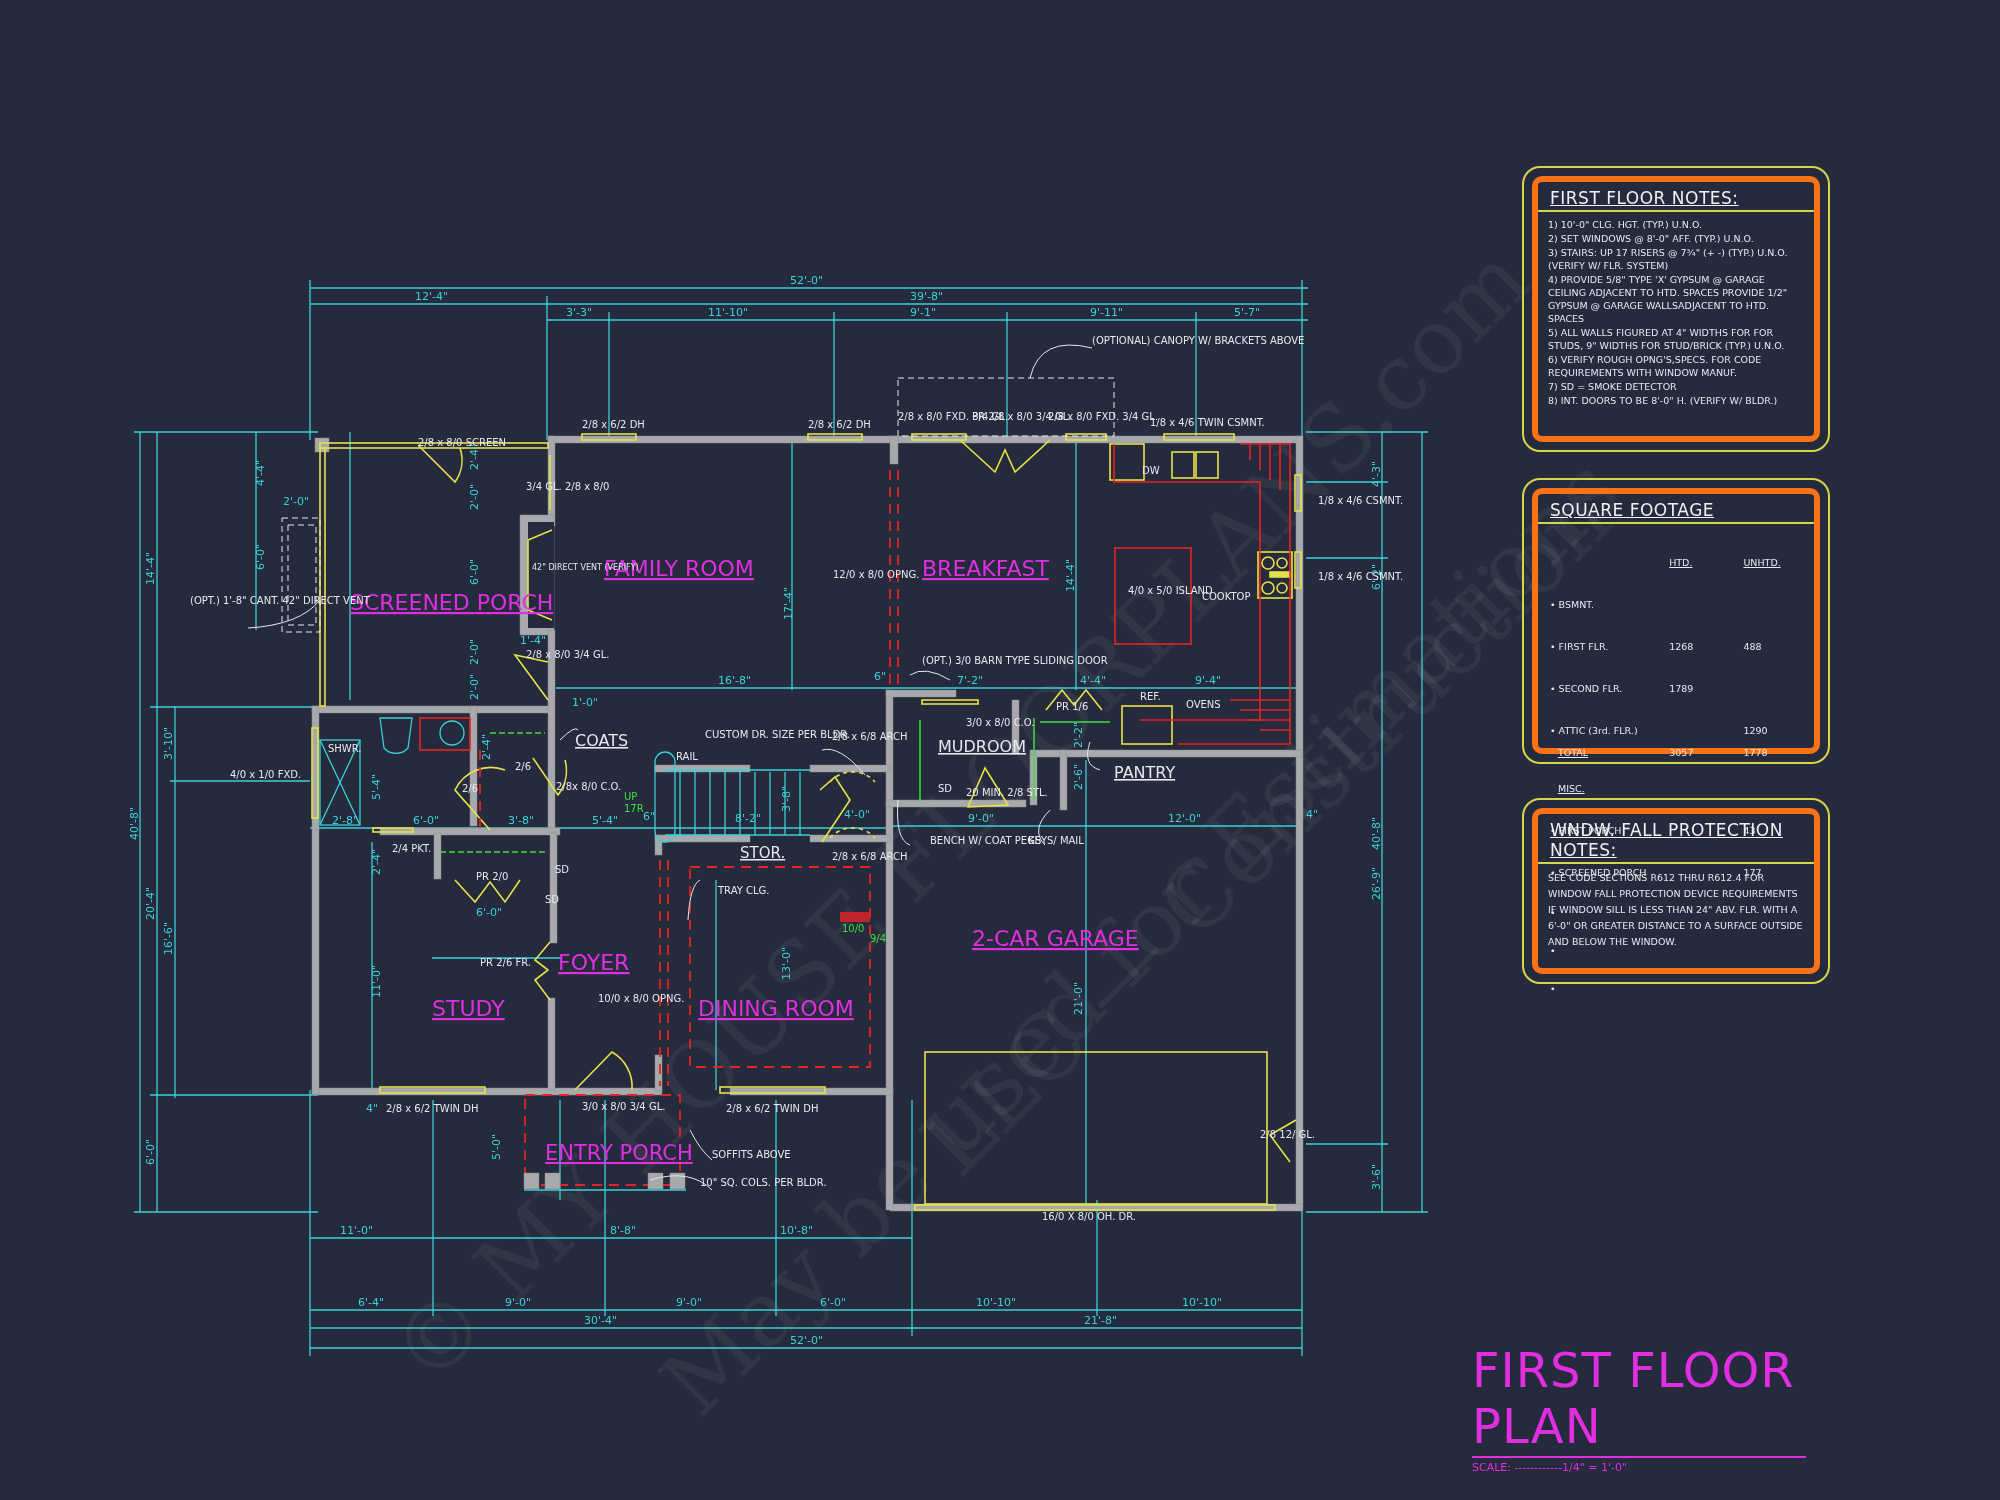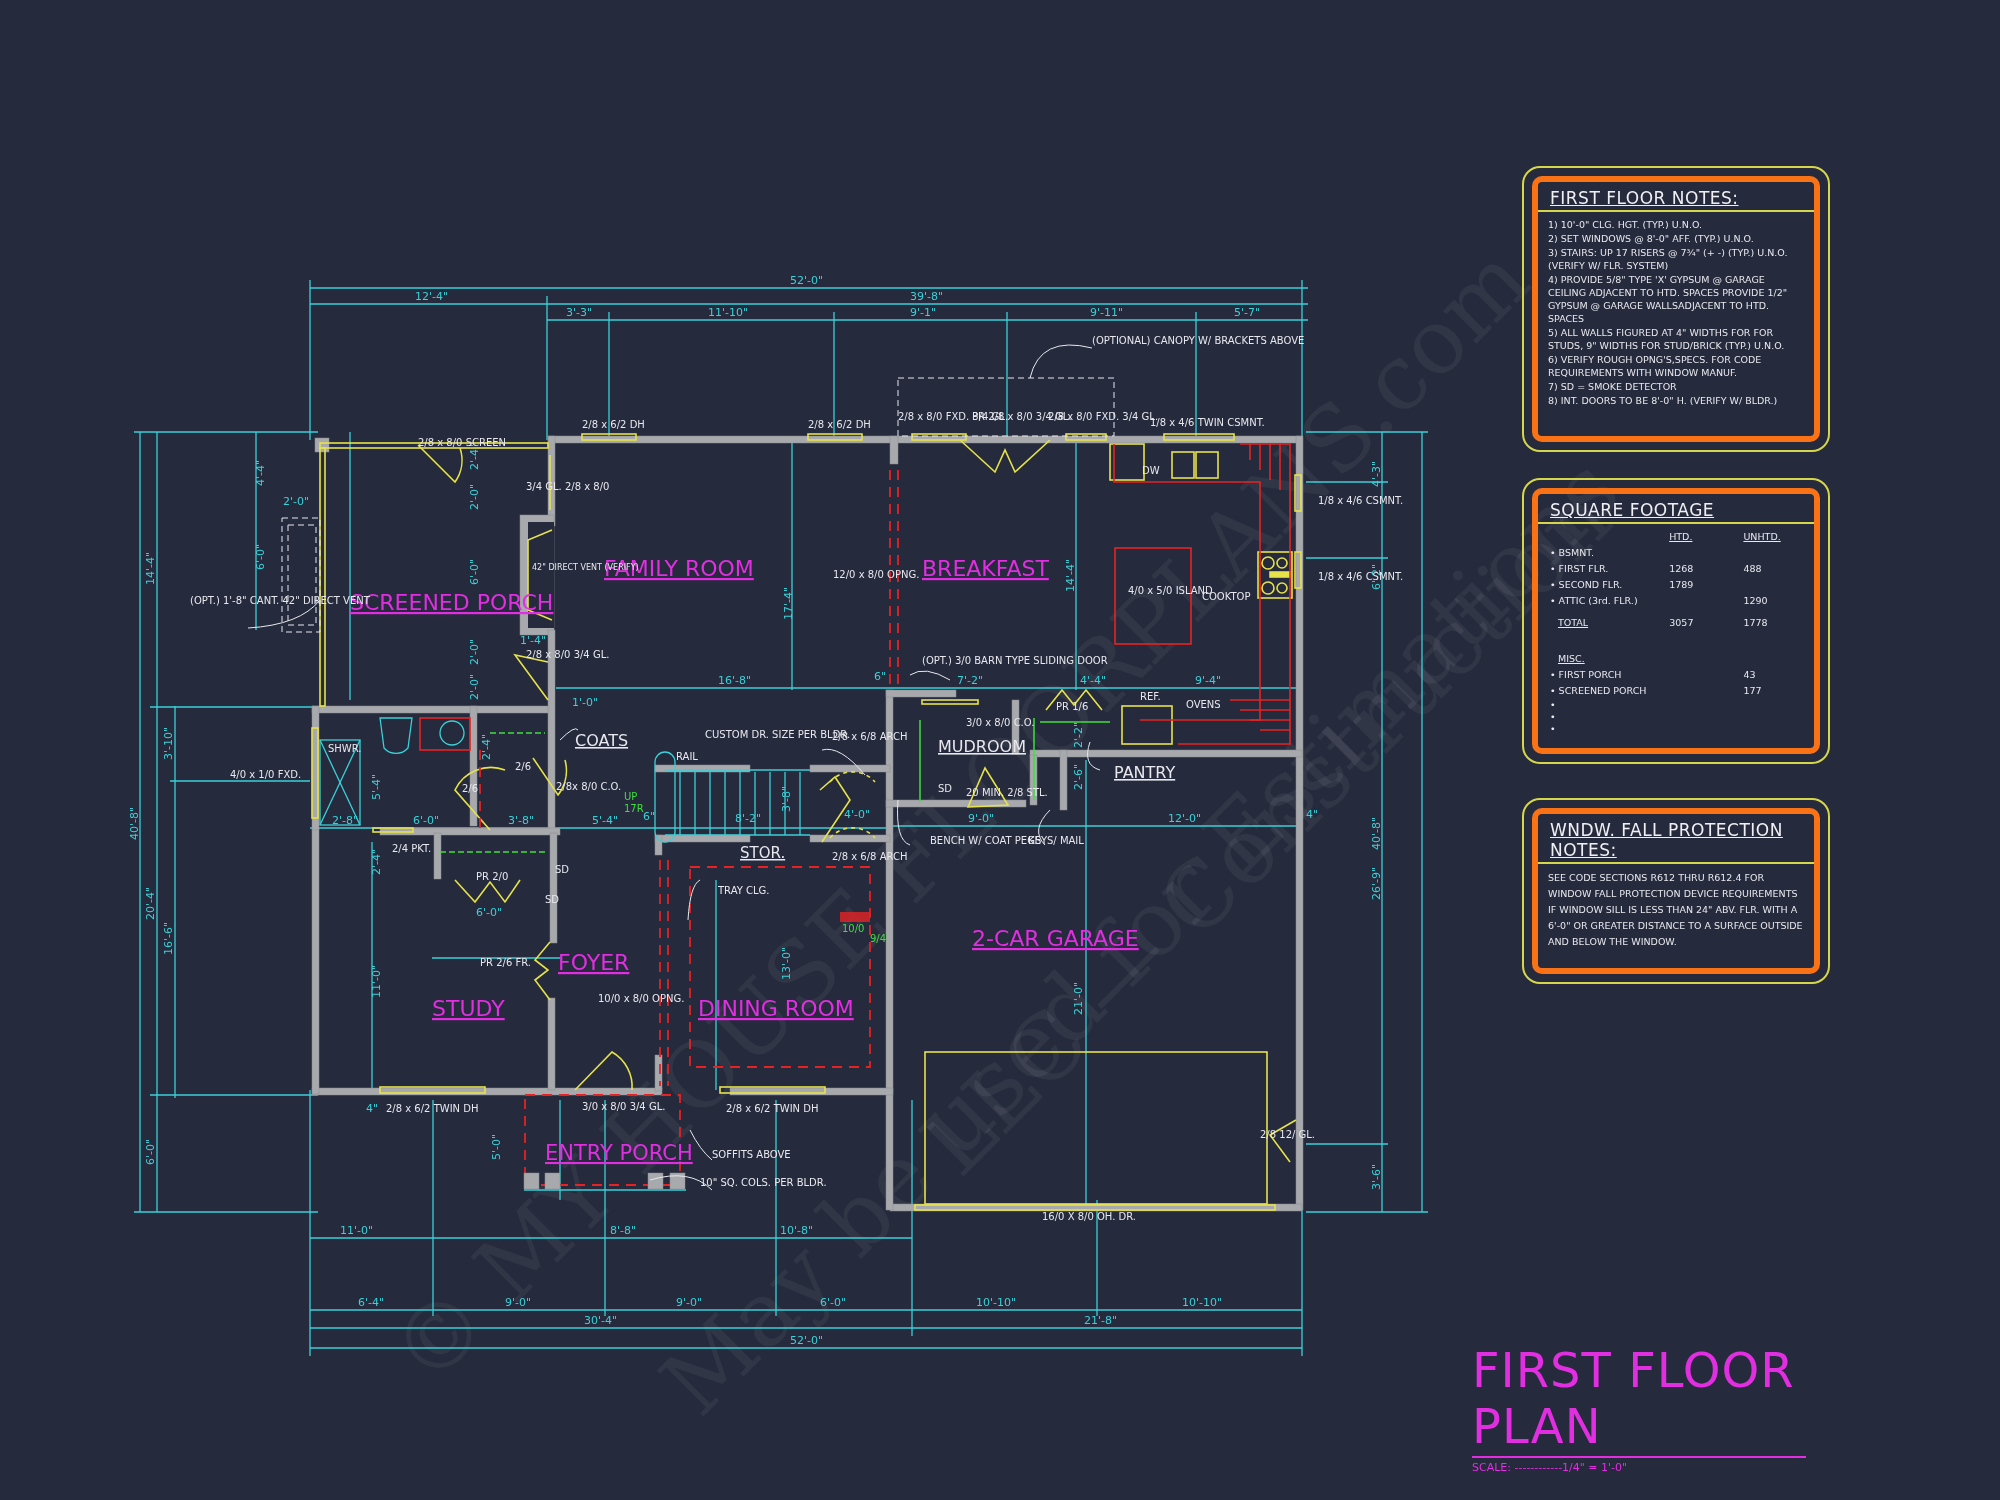--- a/index.html
+++ b/index.html
@@ -16,21 +16,21 @@
   .rdd{stroke:#e52323;stroke-width:1.8;fill:none;stroke-dasharray:10,7;}
   .gl{stroke:#3ee03e;stroke-width:1.5;fill:none;}
   .wl{stroke:#e8e8ee;stroke-width:1;fill:none;}
   .panel{position:absolute;border:2px solid #d6d64a;border-radius:18px;}
   .panel .inner{position:absolute;left:8px;top:8px;right:8px;bottom:8px;border:6px solid #f97316;border-radius:10px;}
   .panel .ph{color:#f0f0f4;font-size:17px;padding:6px 12px 2px 12px;border-bottom:2px solid #d6d64a;letter-spacing:0.5px;}
   .panel .ph span{text-decoration:underline;}
   .notes{color:#e8e8ee;font-size:9.5px;line-height:13px;padding:6px 10px;}
   .notes div{margin-bottom:1px;}
   .sf-table{color:#e8e8ee;font-size:9.5px;padding:4px 12px;}
-  .sf-row{display:flex;height:16px;align-items:center;}
+  .sf-row{display:flex;height:16px;align-items:center;margin-top:26px;}
   .sf-row .c1{width:122px;}
   .sf-row .c2{width:76px;}
   .sf-row .c3{width:60px;}
   .title-block{position:absolute;left:1472px;top:1342px;}
   .title-main{color:#e02ee0;font-size:48px;letter-spacing:1px;border-bottom:2px solid #e02ee0;padding-bottom:2px;width:334px;font-family:"DejaVu Sans",sans-serif;}
   .title-scale{color:#e02ee0;font-size:11px;margin-top:3px;}
   .wm{fill:#ffffff;fill-opacity:0.06;font-family:"DejaVu Serif",serif;font-size:90px;}
 </style>
 </head>
 <body>

